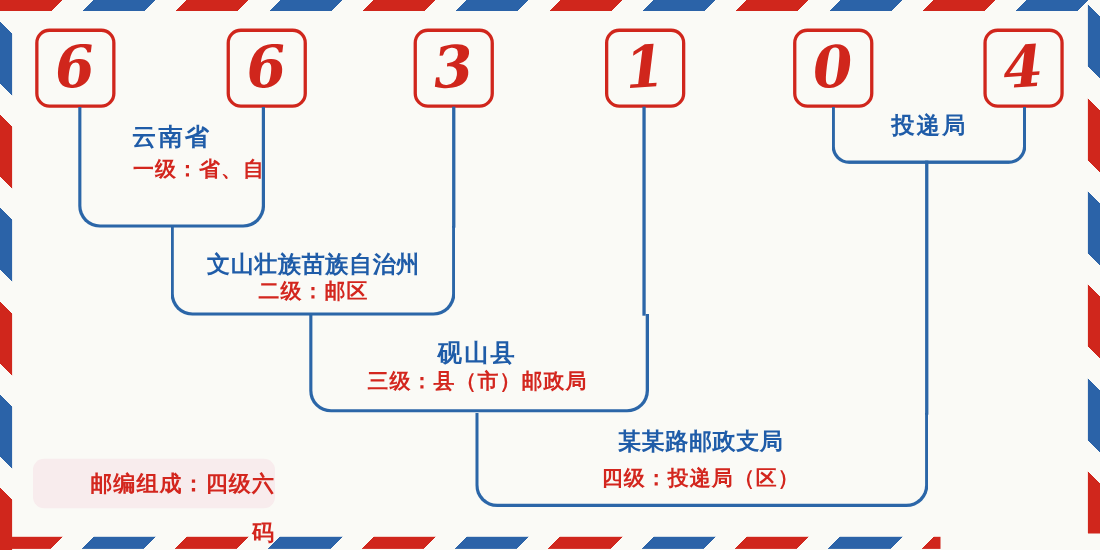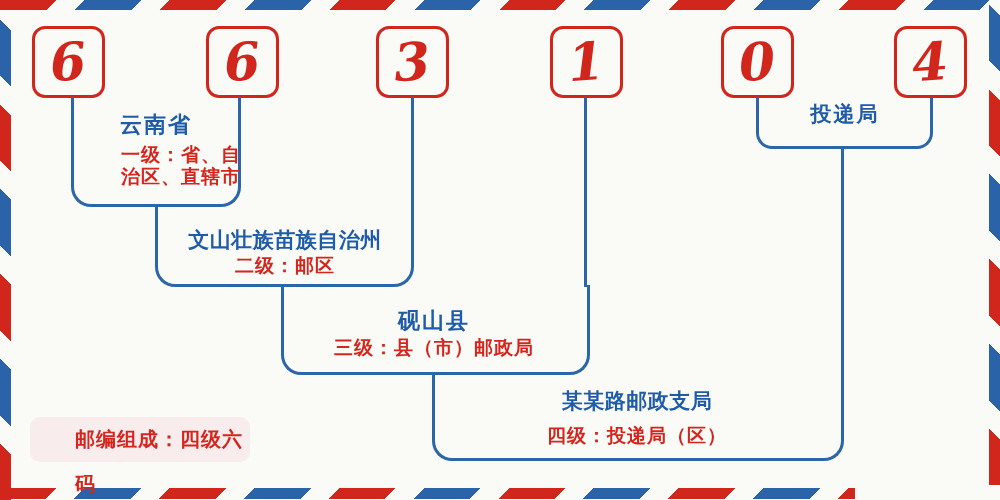--- a/index.html
+++ b/index.html
@@ -66,21 +66,21 @@
   .lbl-red{color:var(--red-text);}
   .name-sm{font-size:22px;letter-spacing:2px;}
   .name-lg{font-size:21px;letter-spacing:0.5px;}
   .desc{font-size:19px;line-height:22px;letter-spacing:1px;}
 
   
   .badge{
     position:absolute;left:30px;top:417px;width:220px;height:45px;
     background:var(--badge-bg);border-radius:10px;
     color:var(--red-text);font-weight:bold;font-size:20px;
-    text-align:left;line-height:45px;letter-spacing:1px;padding-left:45px;
+    text-align:right;line-height:45px;letter-spacing:1px;padding-left:45px;
   }
 </style>
 </head>
 <body>
 
 <div class="stage">
 
   <div class="band band-h band-top"></div>
   <div class="band band-h band-bottom"></div>
   <div class="band band-v band-left"></div>
@@ -114,21 +114,20 @@
   <div class="v-line" style="left:584px;top:97px;height:190px;"></div>
 
   <div class="u-bracket" style="left:432px;top:375px;width:412px;height:86px;"></div>
   <div class="v-line" style="left:841px;top:146px;height:231px;"></div>
 
   <div class="u-bracket" style="left:756px;top:97px;width:177px;height:52px;border-radius:0 0 16px 16px;"></div>
 
   <div class="lbl lbl-blue name-sm" style="left:76px;top:110px;width:160px;">云南省</div>
   <div class="lbl lbl-red desc" style="left:74px;top:143px;width:156px;margin-left:29px;">
     <span>一级：省、自</span><br>
-    <span>治区、直辖市</span>
   </div>
 
   <div class="lbl lbl-blue name-lg" style="left:160px;top:226px;width:250px;">文山壮族苗族自治州</div>
   <div class="lbl lbl-red desc" style="left:160px;top:254px;width:250px;text-align:center;">二级：邮区</div>
 
   <div class="lbl lbl-red desc" style="left:284px;top:336px;width:300px;">三级：县（市）邮政局</div>
   <div class="lbl lbl-blue name-sm" style="left:334px;top:306px;width:200px;">砚山县</div>
 
   <div class="lbl lbl-red desc" style="left:477px;top:424px;width:320px;">四级：投递局（区）</div>
   <div class="lbl lbl-blue name-lg" style="left:487px;top:387px;width:300px;">某某路邮政支局</div>

